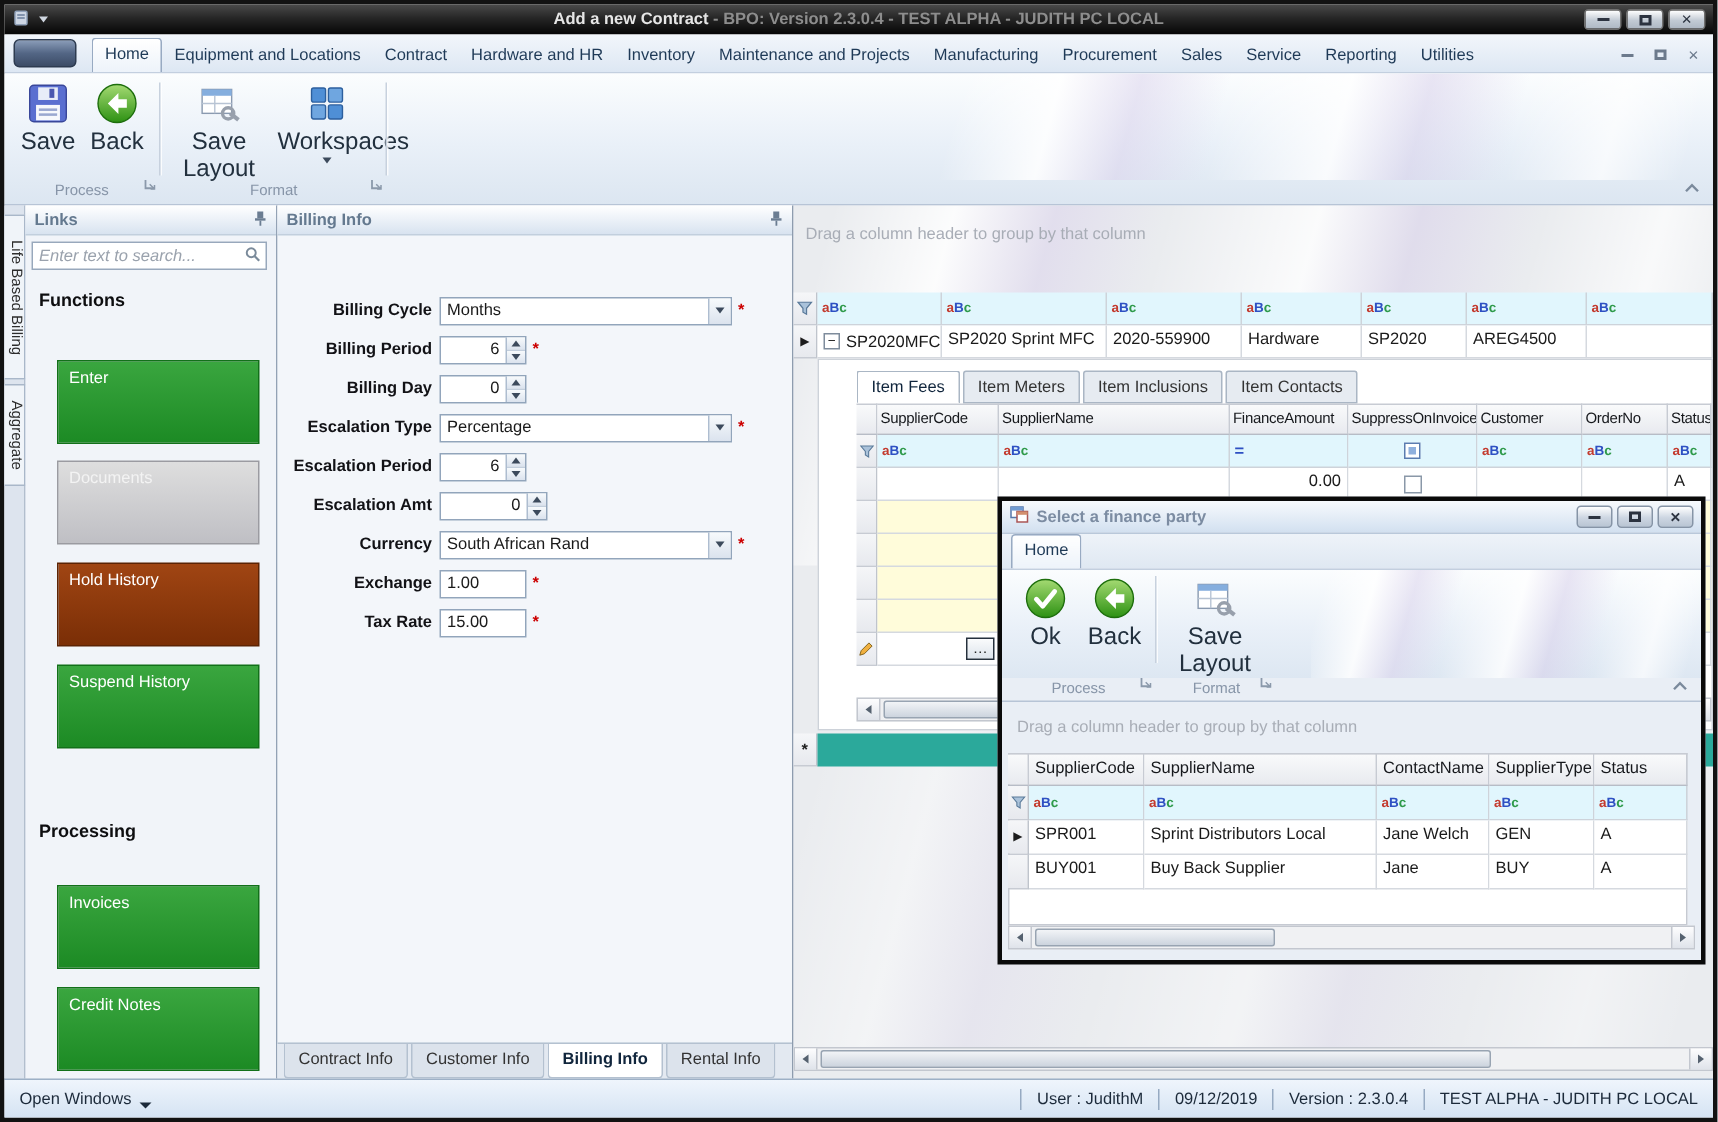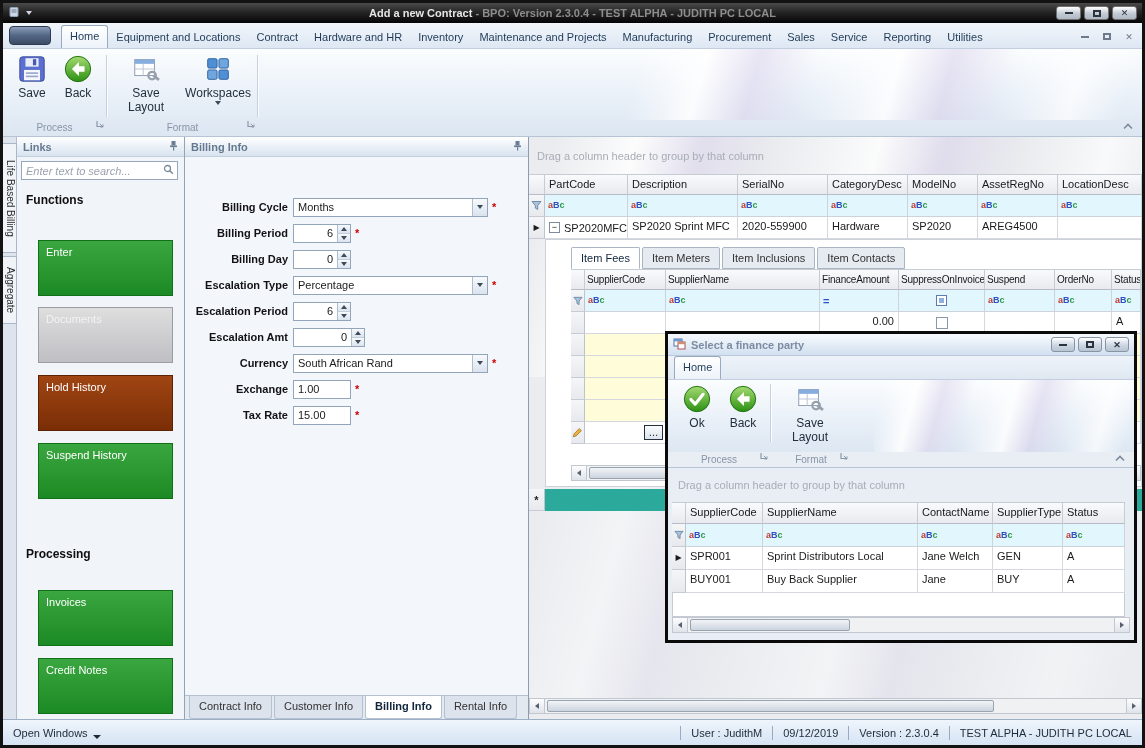--- a/index.html
+++ b/index.html
@@ -23,21 +23,21 @@
 .appbtn{width:42px;height:19px;border-radius:4px;border:1px solid #2d3b50;background:linear-gradient(#8a9cb8,#536685 50%,#3c4c66);margin:0 10px 3px 3px}
 .rtab{padding:4px 8px 5px;color:#1f3a57;white-space:nowrap}
 .rtab.active{background:linear-gradient(#ffffff,#edf3fa);border:1px solid #98aac2;border-bottom:none;border-radius:3px 3px 0 0;padding-bottom:6px}
 .ribwinbtns{margin-left:auto;display:flex;align-items:center;padding-bottom:4px}
 .ribwinbtn{width:20px;height:15px;display:flex;align-items:center;justify-content:center;color:#6c7a8c;font-size:9px;margin-left:2px}
 .gl-min2{width:8px;height:2px;background:#6c7a8c}
 .gl-max2{width:8px;height:7px;border:2px solid #6c7a8c}
 
 
 .ribbon{left:0;top:46px;right:0;height:88px;background:linear-gradient(#fbfdfe,#e9f0f8 55%,#dce6f1);border-bottom:1px solid #b7c4d6;overflow:hidden}
-.rb{position:absolute;top:5px;text-align:center;color:#22303e;font-size:12px}
+.rb{position:absolute;top:5px;text-align:center;color:#22303e;font-size:16px}
 .rb .ic{margin:0 auto 2px;width:30px;height:30px}
 .vsep{position:absolute;top:6px;height:62px;width:1px;background:#c7d1de;box-shadow:1px 0 0 rgba(255,255,255,.8)}
 .grouplbl{position:absolute;bottom:1px;height:15px;color:#8795a8;font-size:10px;text-align:center;line-height:15px}
 .cornerglyph{position:absolute;right:2px;bottom:3px}
 .collapse-chev{position:absolute;right:8px;bottom:3px}
 .swirl{position:absolute;pointer-events:none;background:linear-gradient(105deg,rgba(255,255,255,0) 4%,rgba(255,255,255,.85) 16%,rgba(219,211,236,.55) 26%,rgba(255,255,255,0) 37%,rgba(255,255,255,.8) 52%,rgba(214,205,233,.5) 62%,rgba(255,255,255,0) 74%,rgba(255,255,255,.7) 86%,rgba(255,255,255,0) 96%)}
 
 
 .main{left:0;top:134px;right:0;bottom:26px;background:#c7d1de}
 
@@ -410,30 +410,20 @@
         <span class="btab">Rental Info</span>
       </div>
     </div>
 
     <div class="rarea abs">
       <div class="swirl" style="left:0;right:0;top:0;height:240px"></div>
       <div class="swirl" style="left:0;right:0;top:330px;height:240px;opacity:.5"></div>
 
       <div class="groupby">Drag a column header to group by that column</div>
 
-      <div class="grow" style="left:0;top:37px;height:21px;right:0">
-        <div class="hc" style="width:16px;padding:0"></div>
-        <div class="hc" style="width:83px">PartCode</div>
-        <div class="hc" style="width:110px">Description</div>
-        <div class="hc" style="width:90px">SerialNo</div>
-        <div class="hc" style="width:80px">CategoryDesc</div>
-        <div class="hc" style="width:70px">ModelNo</div>
-        <div class="hc" style="width:80px">AssetRegNo</div>
-        <div class="hc" style="width:84px">LocationDesc</div>
-      </div>
 
       <div class="grow" style="left:0;top:58px;height:22px">
         <div class="icell" style="width:16px">
             <svg width="11" height="11" viewBox="0 0 11 11">
               <path d="M1 1.5h9L6.7 5.5v4L4.3 8.1V5.5z" fill="#aac2da" stroke="#5a7a9a" stroke-width="0.8"></path>
             </svg>
           </div>
         <div class="fcell" style="width:83px">
             <span class="abc"><span>a</span><span>B</span><span>c</span></span>
           </div>
@@ -480,21 +470,21 @@
           <span class="dtab">Item Inclusions</span>
           <span class="dtab">Item Contacts</span>
         </div>
 
         <div class="grow" style="left:25px;top:29px;height:21px">
           <div class="hc" style="width:14px;padding:0"></div>
           <div class="hc small" style="width:81px">SupplierCode</div>
           <div class="hc small" style="width:154px">SupplierName</div>
           <div class="hc small" style="width:79px">FinanceAmount</div>
           <div class="hc small" style="width:86px">SuppressOnInvoice</div>
-          <div class="hc small" style="width:70px">Suspend</div>
+          <div class="hc small" style="width:70px">Customer</div>
           <div class="hc small" style="width:57px">OrderNo</div>
           <div class="hc small" style="width:29px">Status</div>
         </div>
 
         <div class="grow" style="left:25px;top:50px;height:22px">
           <div class="icell" style="width:14px">
               <svg width="10" height="10" viewBox="0 0 11 11">
                 <path d="M1 1.5h9L6.7 5.5v4L4.3 8.1V5.5z" fill="#aac2da" stroke="#5a7a9a" stroke-width="0.8"></path>
               </svg>
             </div>

